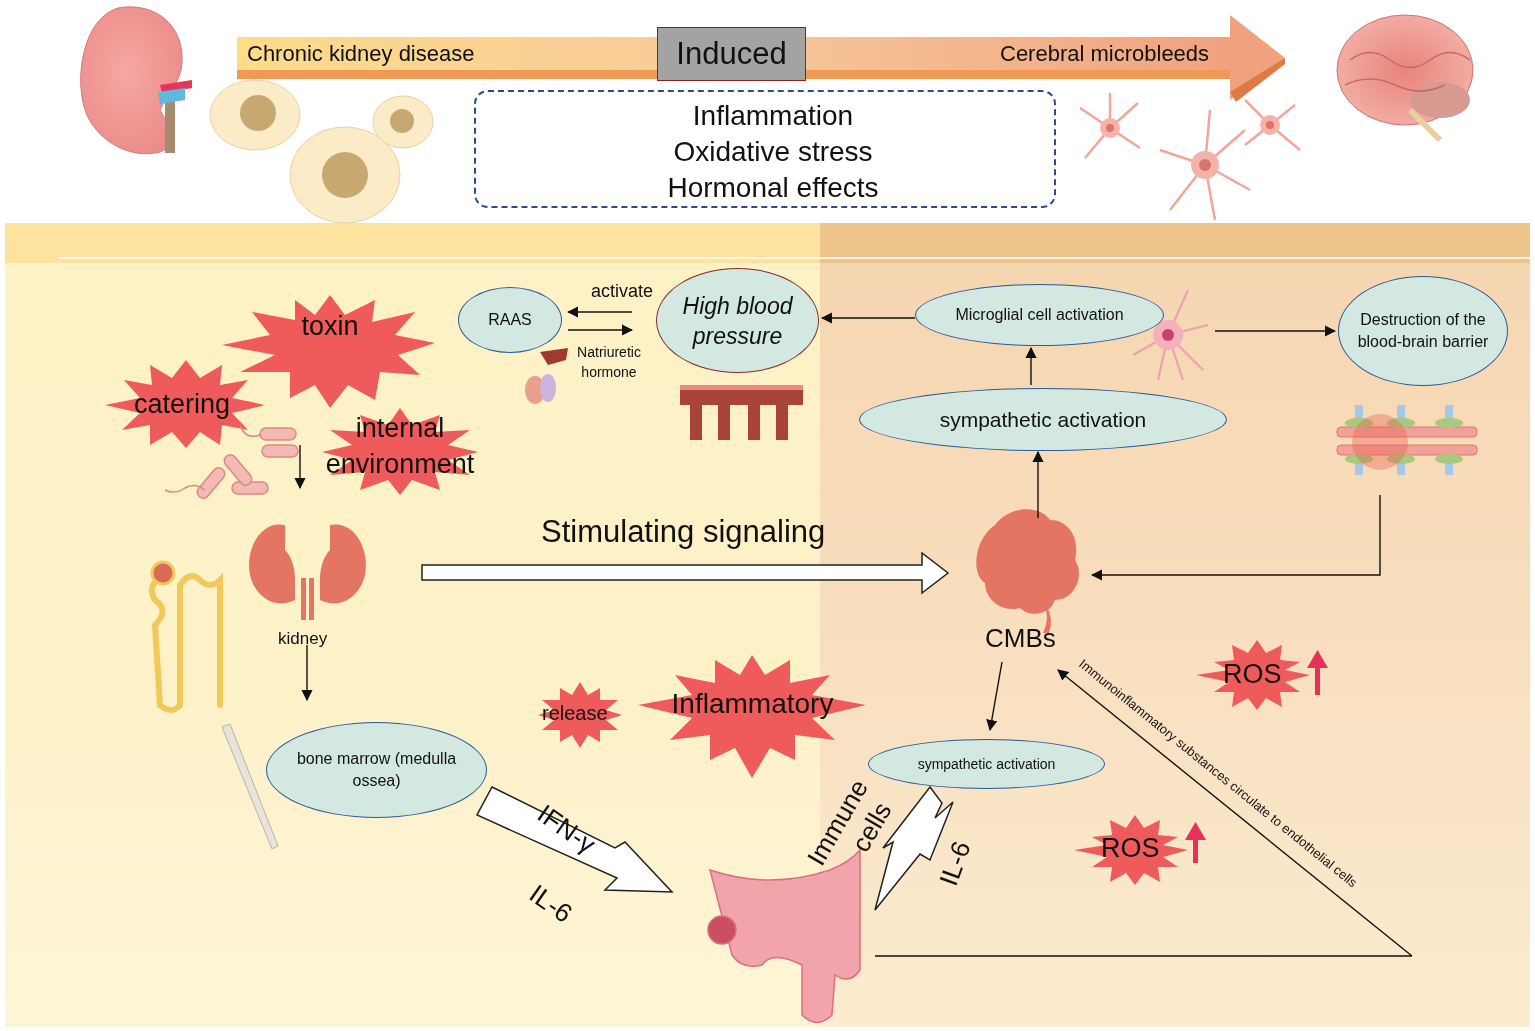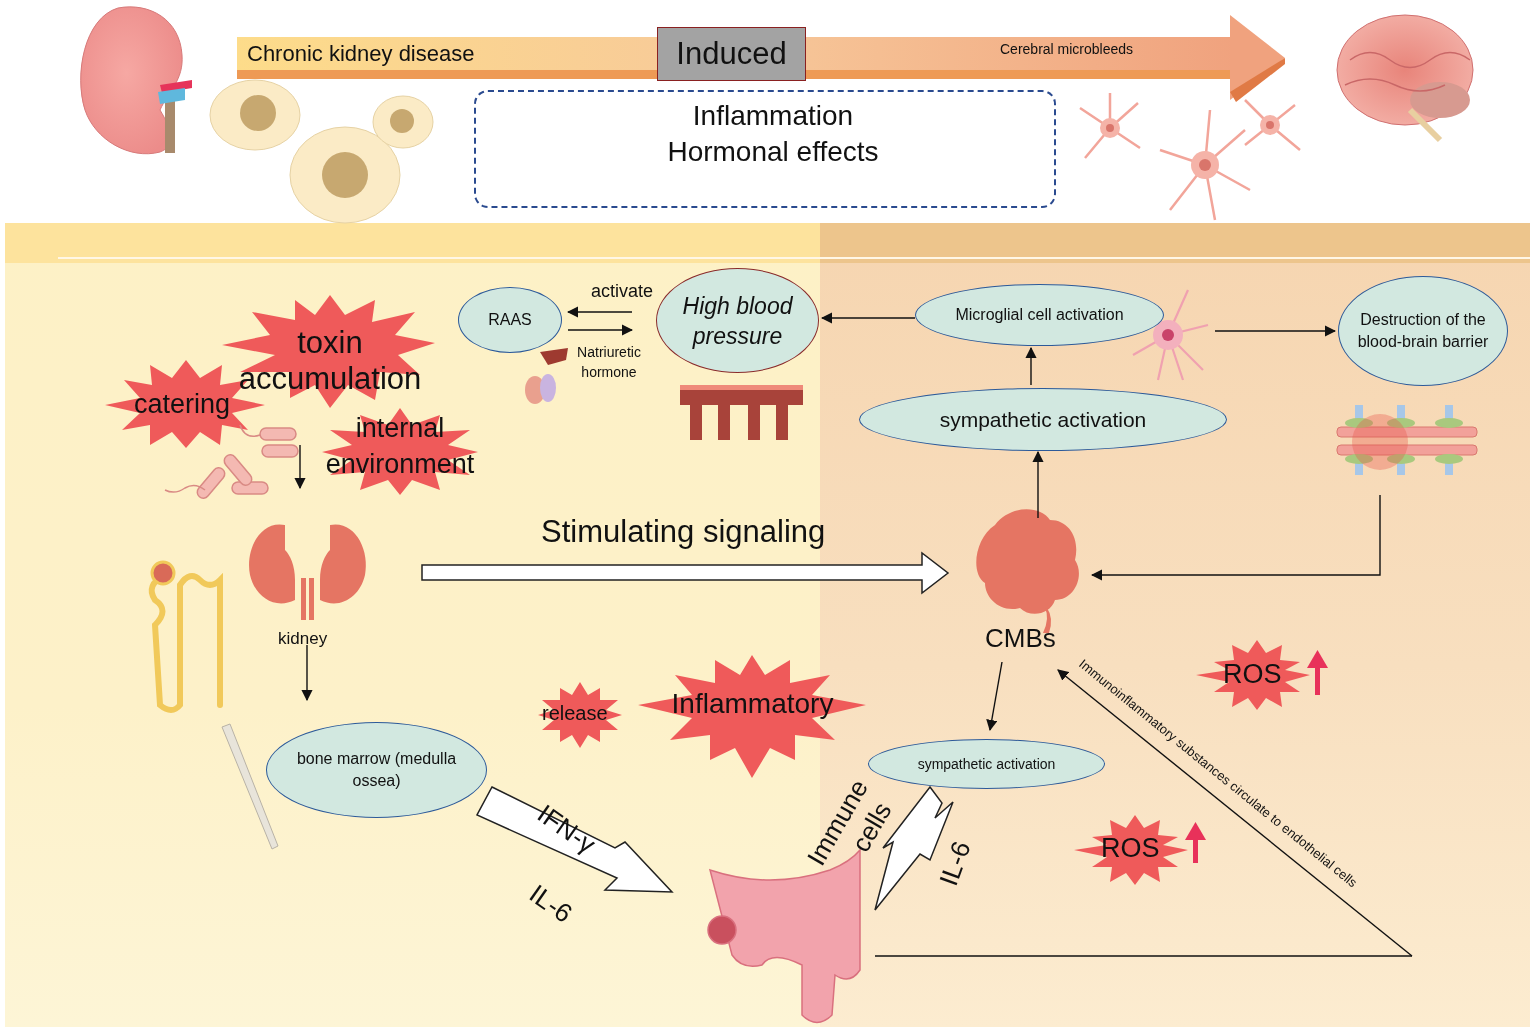--- a/index.html
+++ b/index.html
@@ -216,31 +216,31 @@
   </g>
   <g>
     <polygon points="930,787 942,803 935,818 953,802 930,860 920,854 875,910 893,842 883,848" fill="#ffffff" stroke="#222" stroke-width="1.5"></polygon>
   </g>
 </svg>
 
 <div class="txt" style="left:247px;top:42px;font-size:22px;">Chronic kidney disease</div>
 <div class="induced">
     <span>Induced</span>
   </div>
-<div class="txt" style="left:1000px;top:42px;font-size:14px;">Cerebral microbleeds</div>
+<div class="txt" style="left:1000px;top:42px;font-size:22px;">Cerebral microbleeds</div>
 
 <div class="dashbox"></div>
 <div class="txt ctr" style="left:474px;top:98px;width:598px;font-size:28px;line-height:36px;">
   <div>Inflammation</div>
+  <div>Oxidative stress</div>
   <div>Hormonal effects</div>
 </div>
 
-<div class="txt ctr" style="left:230px;top:325px;width:200px;font-size:31px;line-height:36px;">
+<div class="txt ctr" style="left:230px;top:308px;width:200px;font-size:27px;line-height:36px;">
   <div>toxin</div>
-  <div>accumulation</div>
 </div>
 <div class="txt" style="left:134px;top:390px;font-size:27px;">catering</div>
 <div class="txt ctr" style="left:310px;top:410px;width:180px;font-size:27px;line-height:36px;">
   <div>internal</div>
   <div>environment</div>
 </div>
 
 <div class="ellipse" style="left:458px;top:287px;width:104px;height:66px;font-size:16px;">
     <span>RAAS</span>
   </div>

